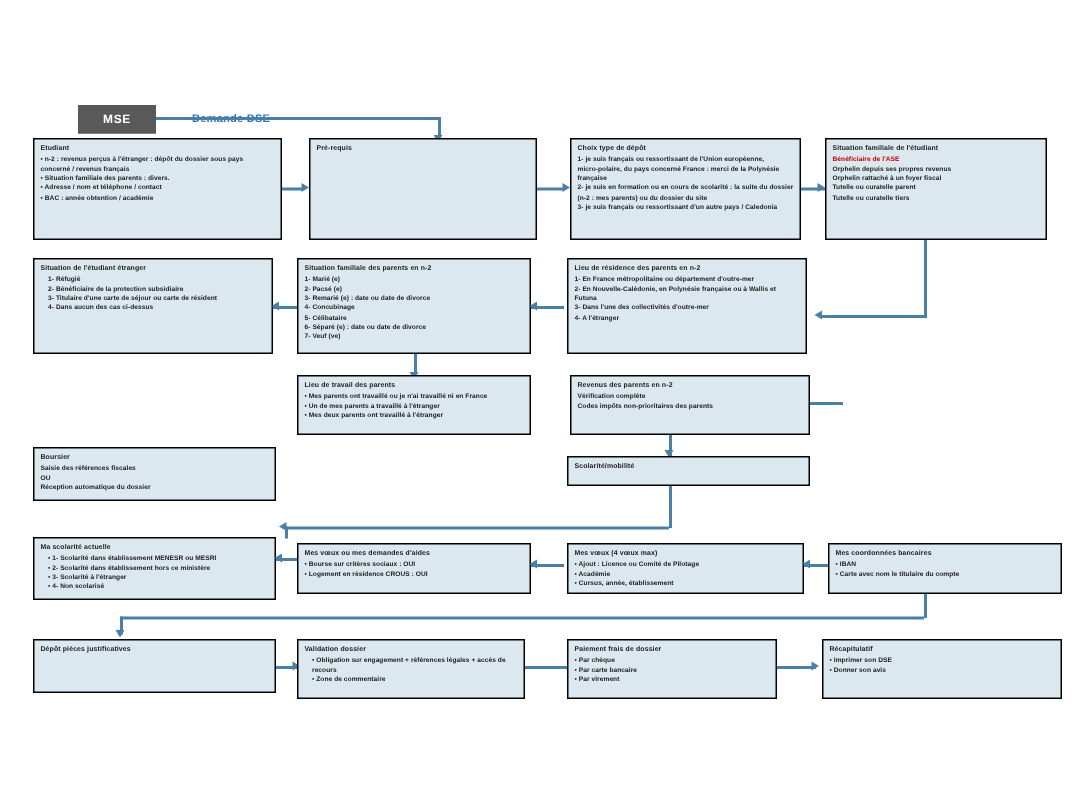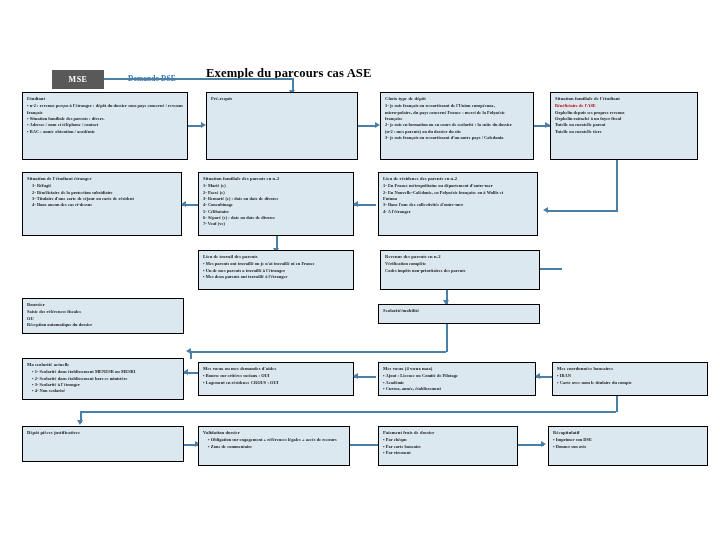--- a/index.html
+++ b/index.html
@@ -8,21 +8,20 @@
     width: 720px; height: 540px;
     background: #ffffff;
     font-family: "Liberation Sans", sans-serif;
     overflow: hidden;
   }
   #canvas {
     position: relative;
     width: 720px;
     height: 540px;
     background: #ffffff;
-    font-family: Liberation Serif, serif;
   }
 
   
   .box {
     position: absolute;
     background: #dbe8ef;
     border: 1.4px solid #000000;
     padding: 3px 4px 2px 4px;
     overflow: hidden;
   }
@@ -107,21 +106,20 @@
 </style>
 </head>
 <body>
 
 <div id="canvas">
 
   <div id="mse-badge">
     <span>MSE</span>
   </div>
   <div id="demande-dse">Demande DSE</div>
-  <div id="main-title">Exemple du parcours cas ASE</div>
 
   <div class="conn h" style="left:104px; top:78px; width:190px;"></div>
   <div class="conn v" style="left:292px; top:78px; height:14px;"></div>
   <div class="arrow down" style="left:289.4px; top:90px;"></div>
 
   <div class="box" style="left:22px; top:92px; width:166px; height:68px;">
     <div class="box-title">Etudiant</div>
     <ul class="lines">
       <li>• n-2 : revenus perçus à l'étranger : dépôt du dossier sous pays concerné / revenus français</li>
       <li>• Situation familiale des parents : divers.</li>

